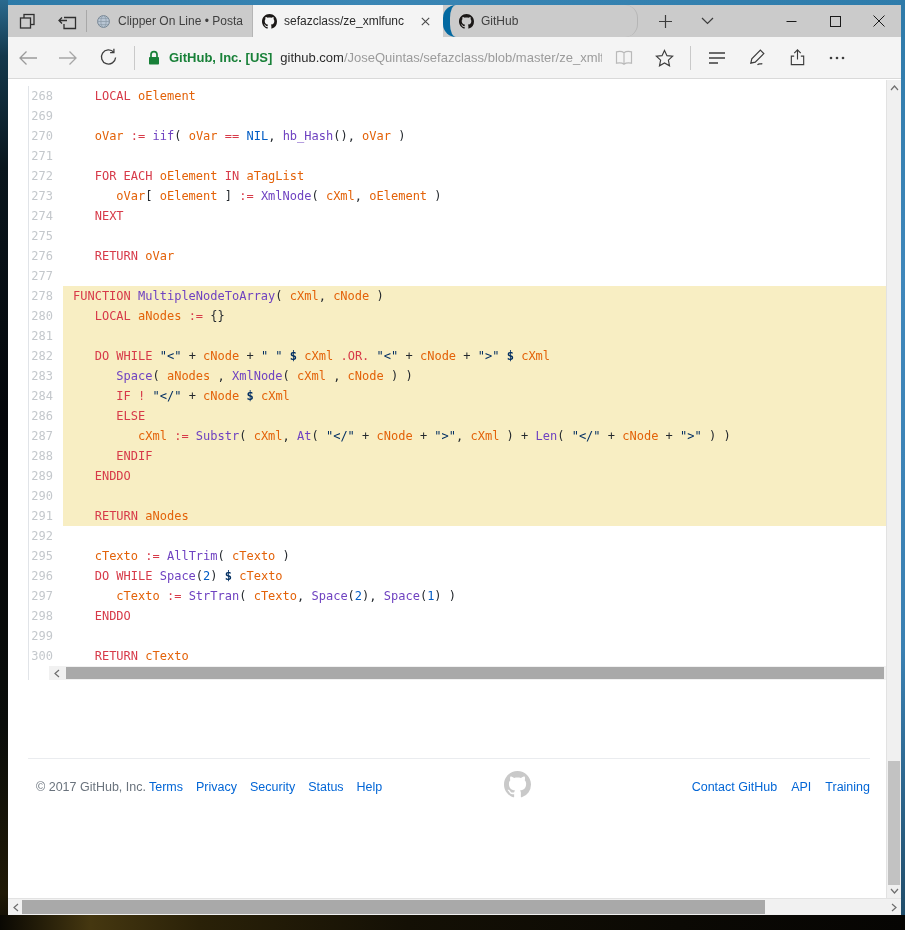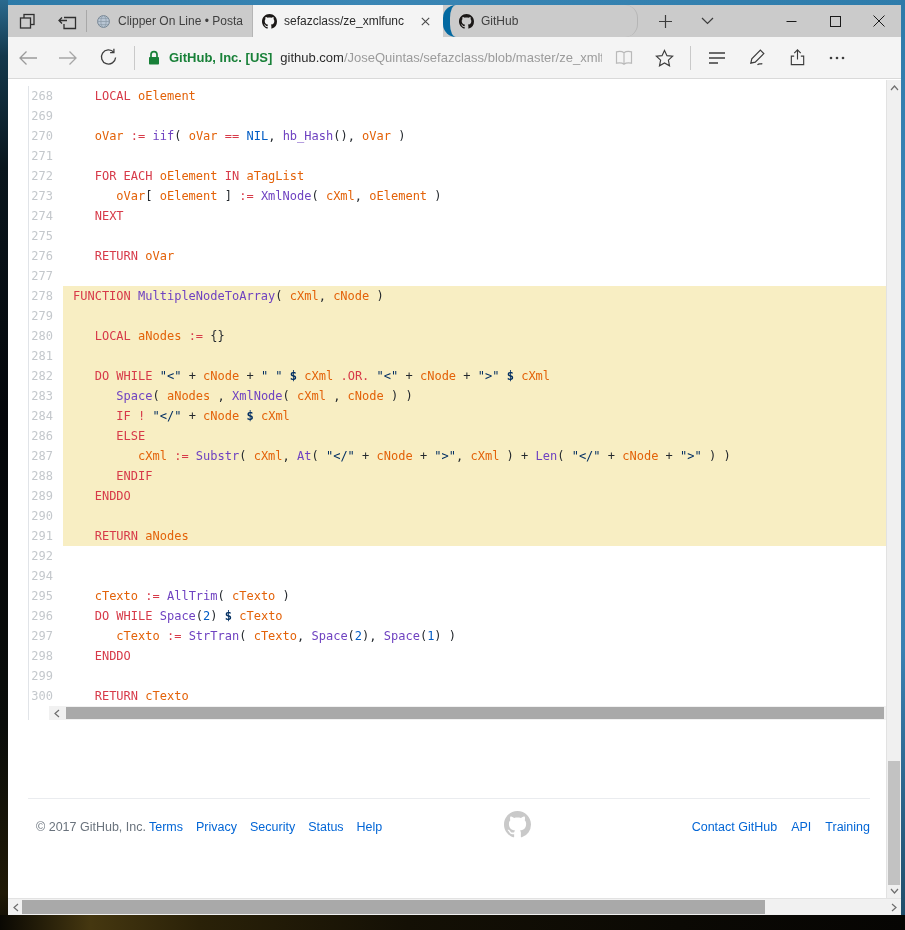--- a/index.html
+++ b/index.html
@@ -329,24 +329,20 @@
             </div>
             <div class="crow">
               <div class="ln">277</div>
               <div class="lc"></div>
             </div>
             <div class="crow hl">
               <div class="ln">278</div>
               <div class="lc"><span class="tk-k">FUNCTION</span><span class="tk-p"> </span><span class="tk-f">MultipleNodeToArray</span><span class="tk-p">( </span><span class="tk-v">cXml</span><span class="tk-p">, </span><span class="tk-v">cNode</span><span class="tk-p"> )</span></div>
             </div>
             <div class="crow hl">
-              <div class="ln">279</div>
-              <div class="lc"></div>
-            </div>
-            <div class="crow hl">
               <div class="ln">280</div>
               <div class="lc"><span class="tk-p">   </span><span class="tk-k">LOCAL</span><span class="tk-p"> </span><span class="tk-v">aNodes</span><span class="tk-p"> </span><span class="tk-k">:=</span><span class="tk-p"> {}</span></div>
             </div>
             <div class="crow hl">
               <div class="ln">281</div>
               <div class="lc"></div>
             </div>
             <div class="crow hl">
               <div class="ln">282</div>
               <div class="lc"><span class="tk-p">   </span><span class="tk-k">DO WHILE</span><span class="tk-p"> </span><span class="tk-s">"&lt;"</span><span class="tk-p"> + </span><span class="tk-v">cNode</span><span class="tk-p"> + </span><span class="tk-s">" "</span><span class="tk-p"> </span><span class="tk-d">$</span><span class="tk-p"> </span><span class="tk-v">cXml</span><span class="tk-p"> </span><span class="tk-k">.OR.</span><span class="tk-p"> </span><span class="tk-s">"&lt;"</span><span class="tk-p"> + </span><span class="tk-v">cNode</span><span class="tk-p"> + </span><span class="tk-s">"&gt;"</span><span class="tk-p"> </span><span class="tk-d">$</span><span class="tk-p"> </span><span class="tk-v">cXml</span></div>
@@ -378,24 +374,20 @@
             <div class="crow hl">
               <div class="ln">290</div>
               <div class="lc"></div>
             </div>
             <div class="crow hl">
               <div class="ln">291</div>
               <div class="lc"><span class="tk-p">   </span><span class="tk-k">RETURN</span><span class="tk-p"> </span><span class="tk-v">aNodes</span></div>
             </div>
             <div class="crow">
               <div class="ln">292</div>
-              <div class="lc"></div>
-            </div>
-            <div class="crow">
-              <div class="ln">294</div>
               <div class="lc"></div>
             </div>
             <div class="crow">
               <div class="ln">295</div>
               <div class="lc"><span class="tk-p">   </span><span class="tk-v">cTexto</span><span class="tk-p"> </span><span class="tk-k">:=</span><span class="tk-p"> </span><span class="tk-f">AllTrim</span><span class="tk-p">( </span><span class="tk-v">cTexto</span><span class="tk-p"> )</span></div>
             </div>
             <div class="crow">
               <div class="ln">296</div>
               <div class="lc"><span class="tk-p">   </span><span class="tk-k">DO WHILE</span><span class="tk-p"> </span><span class="tk-f">Space</span><span class="tk-p">(</span><span class="tk-c">2</span><span class="tk-p">) </span><span class="tk-d">$</span><span class="tk-p"> </span><span class="tk-v">cTexto</span></div>
             </div>

